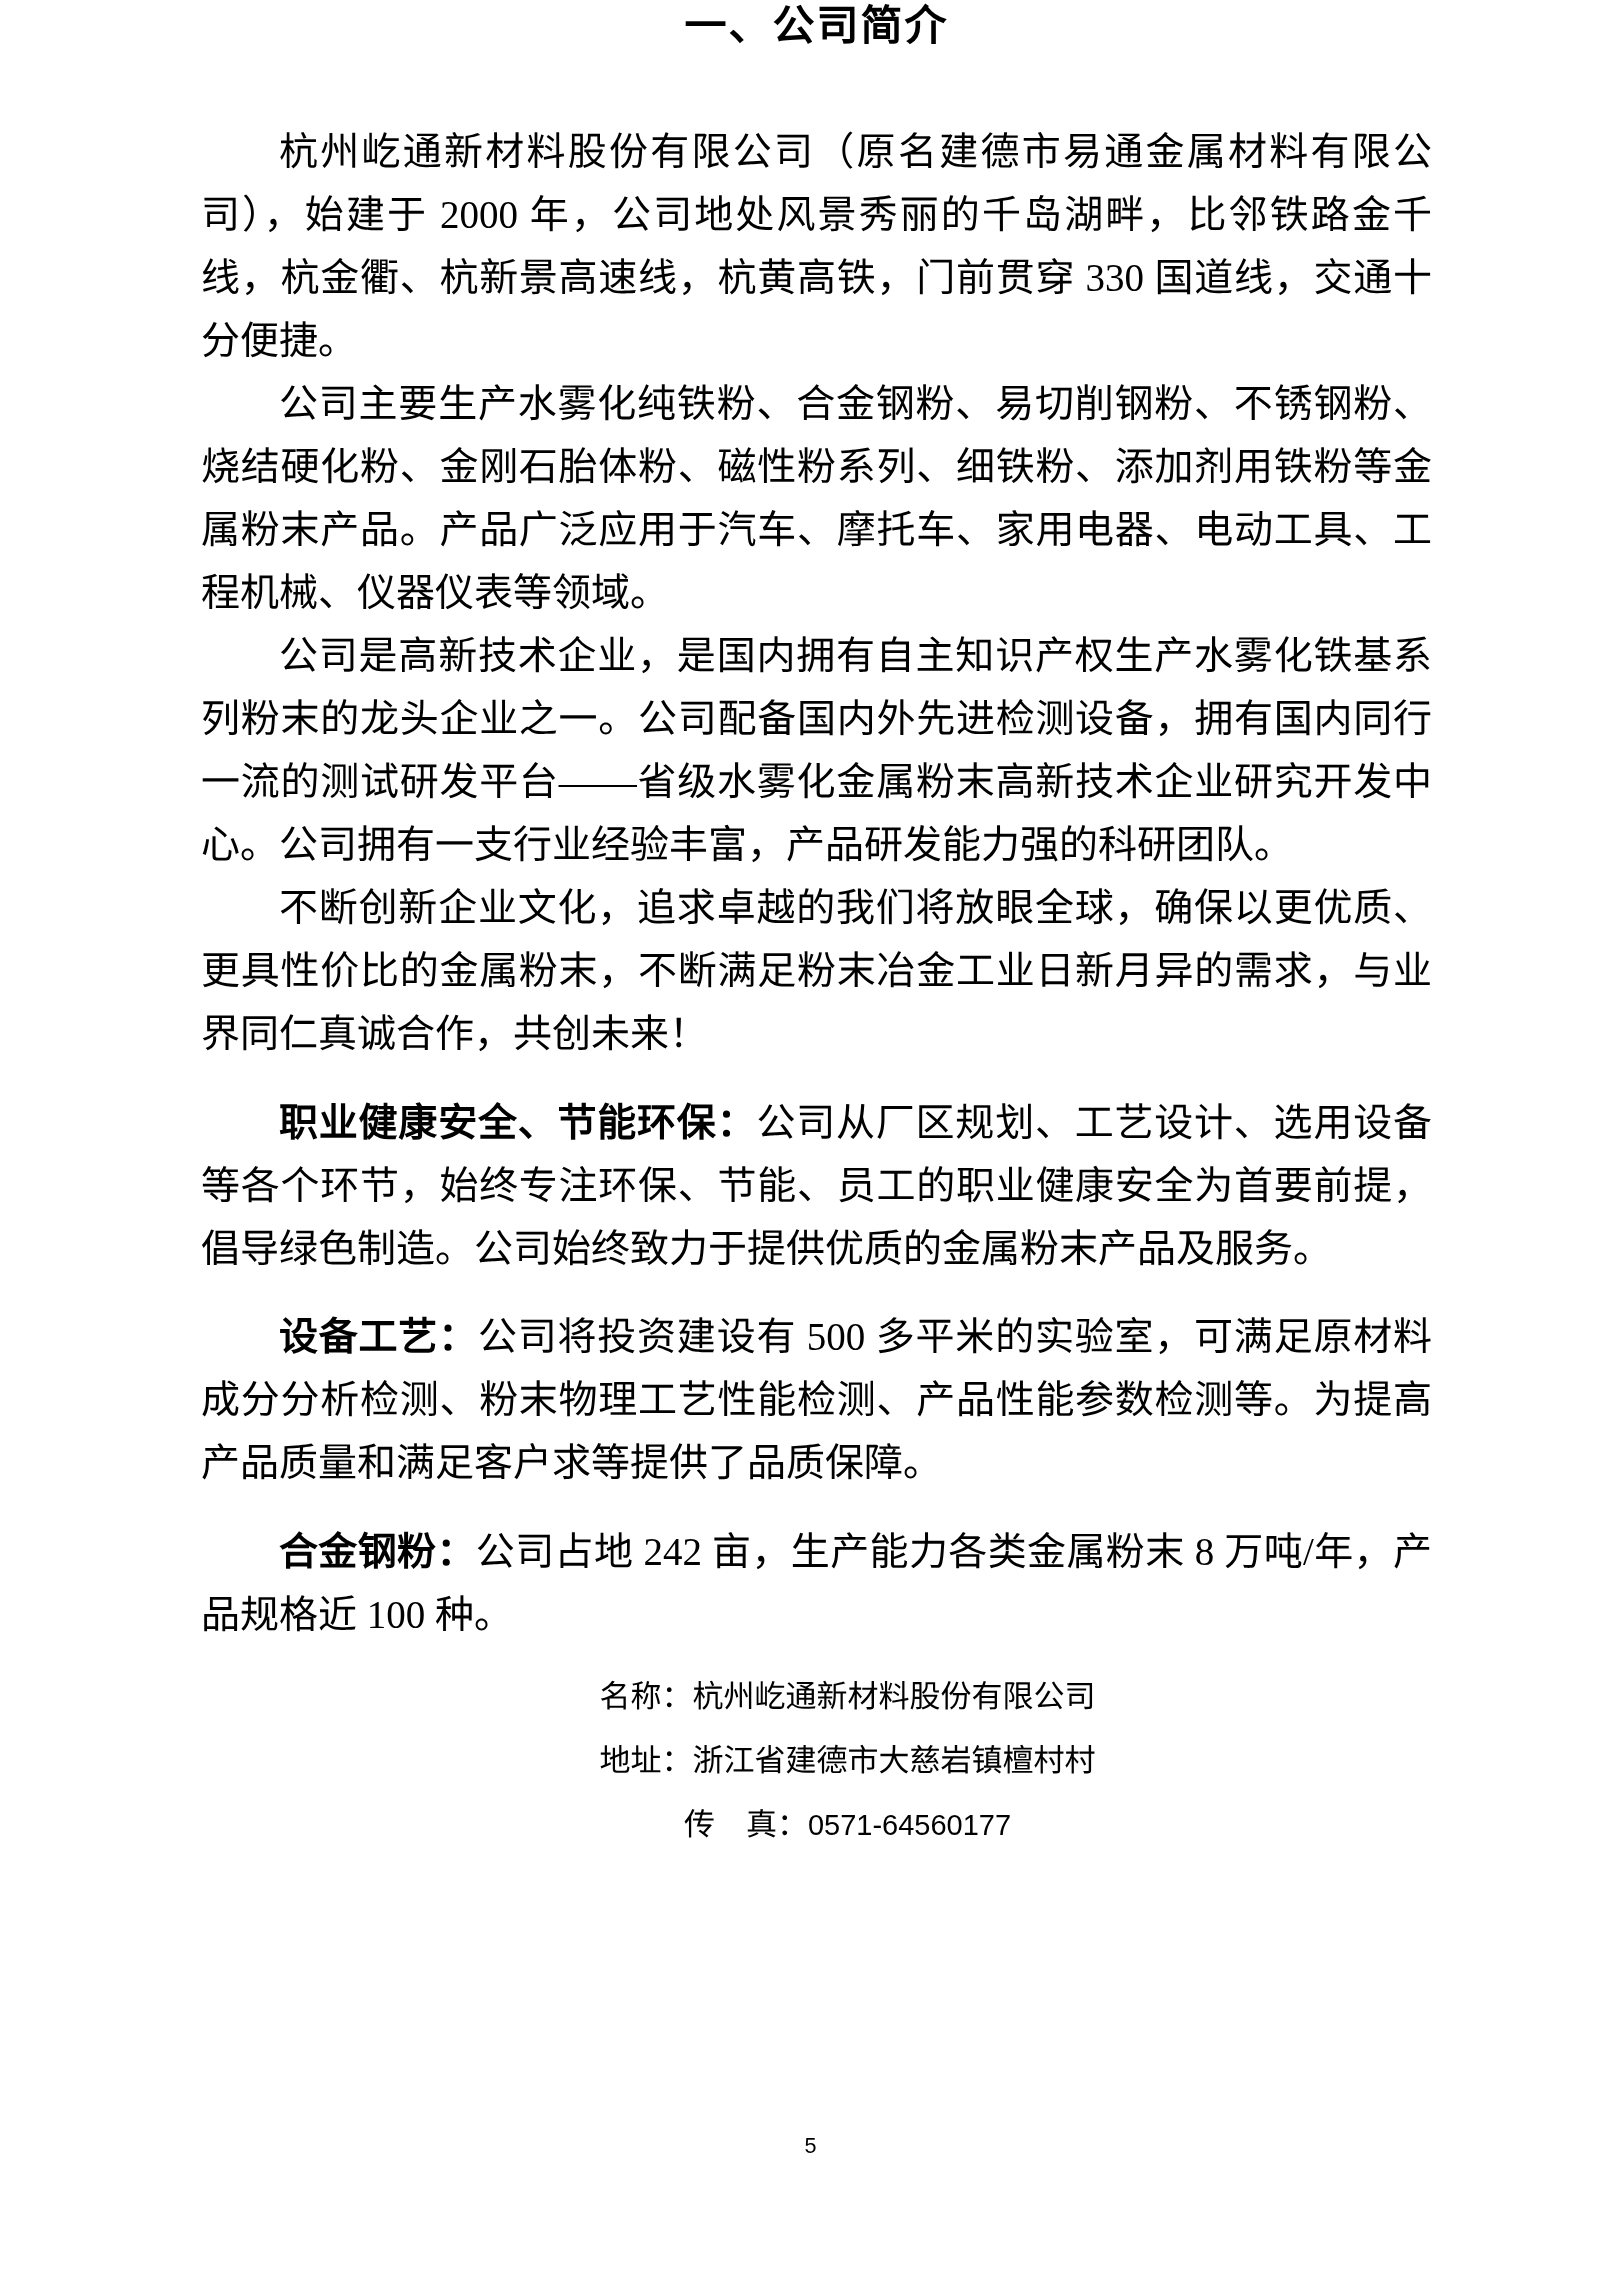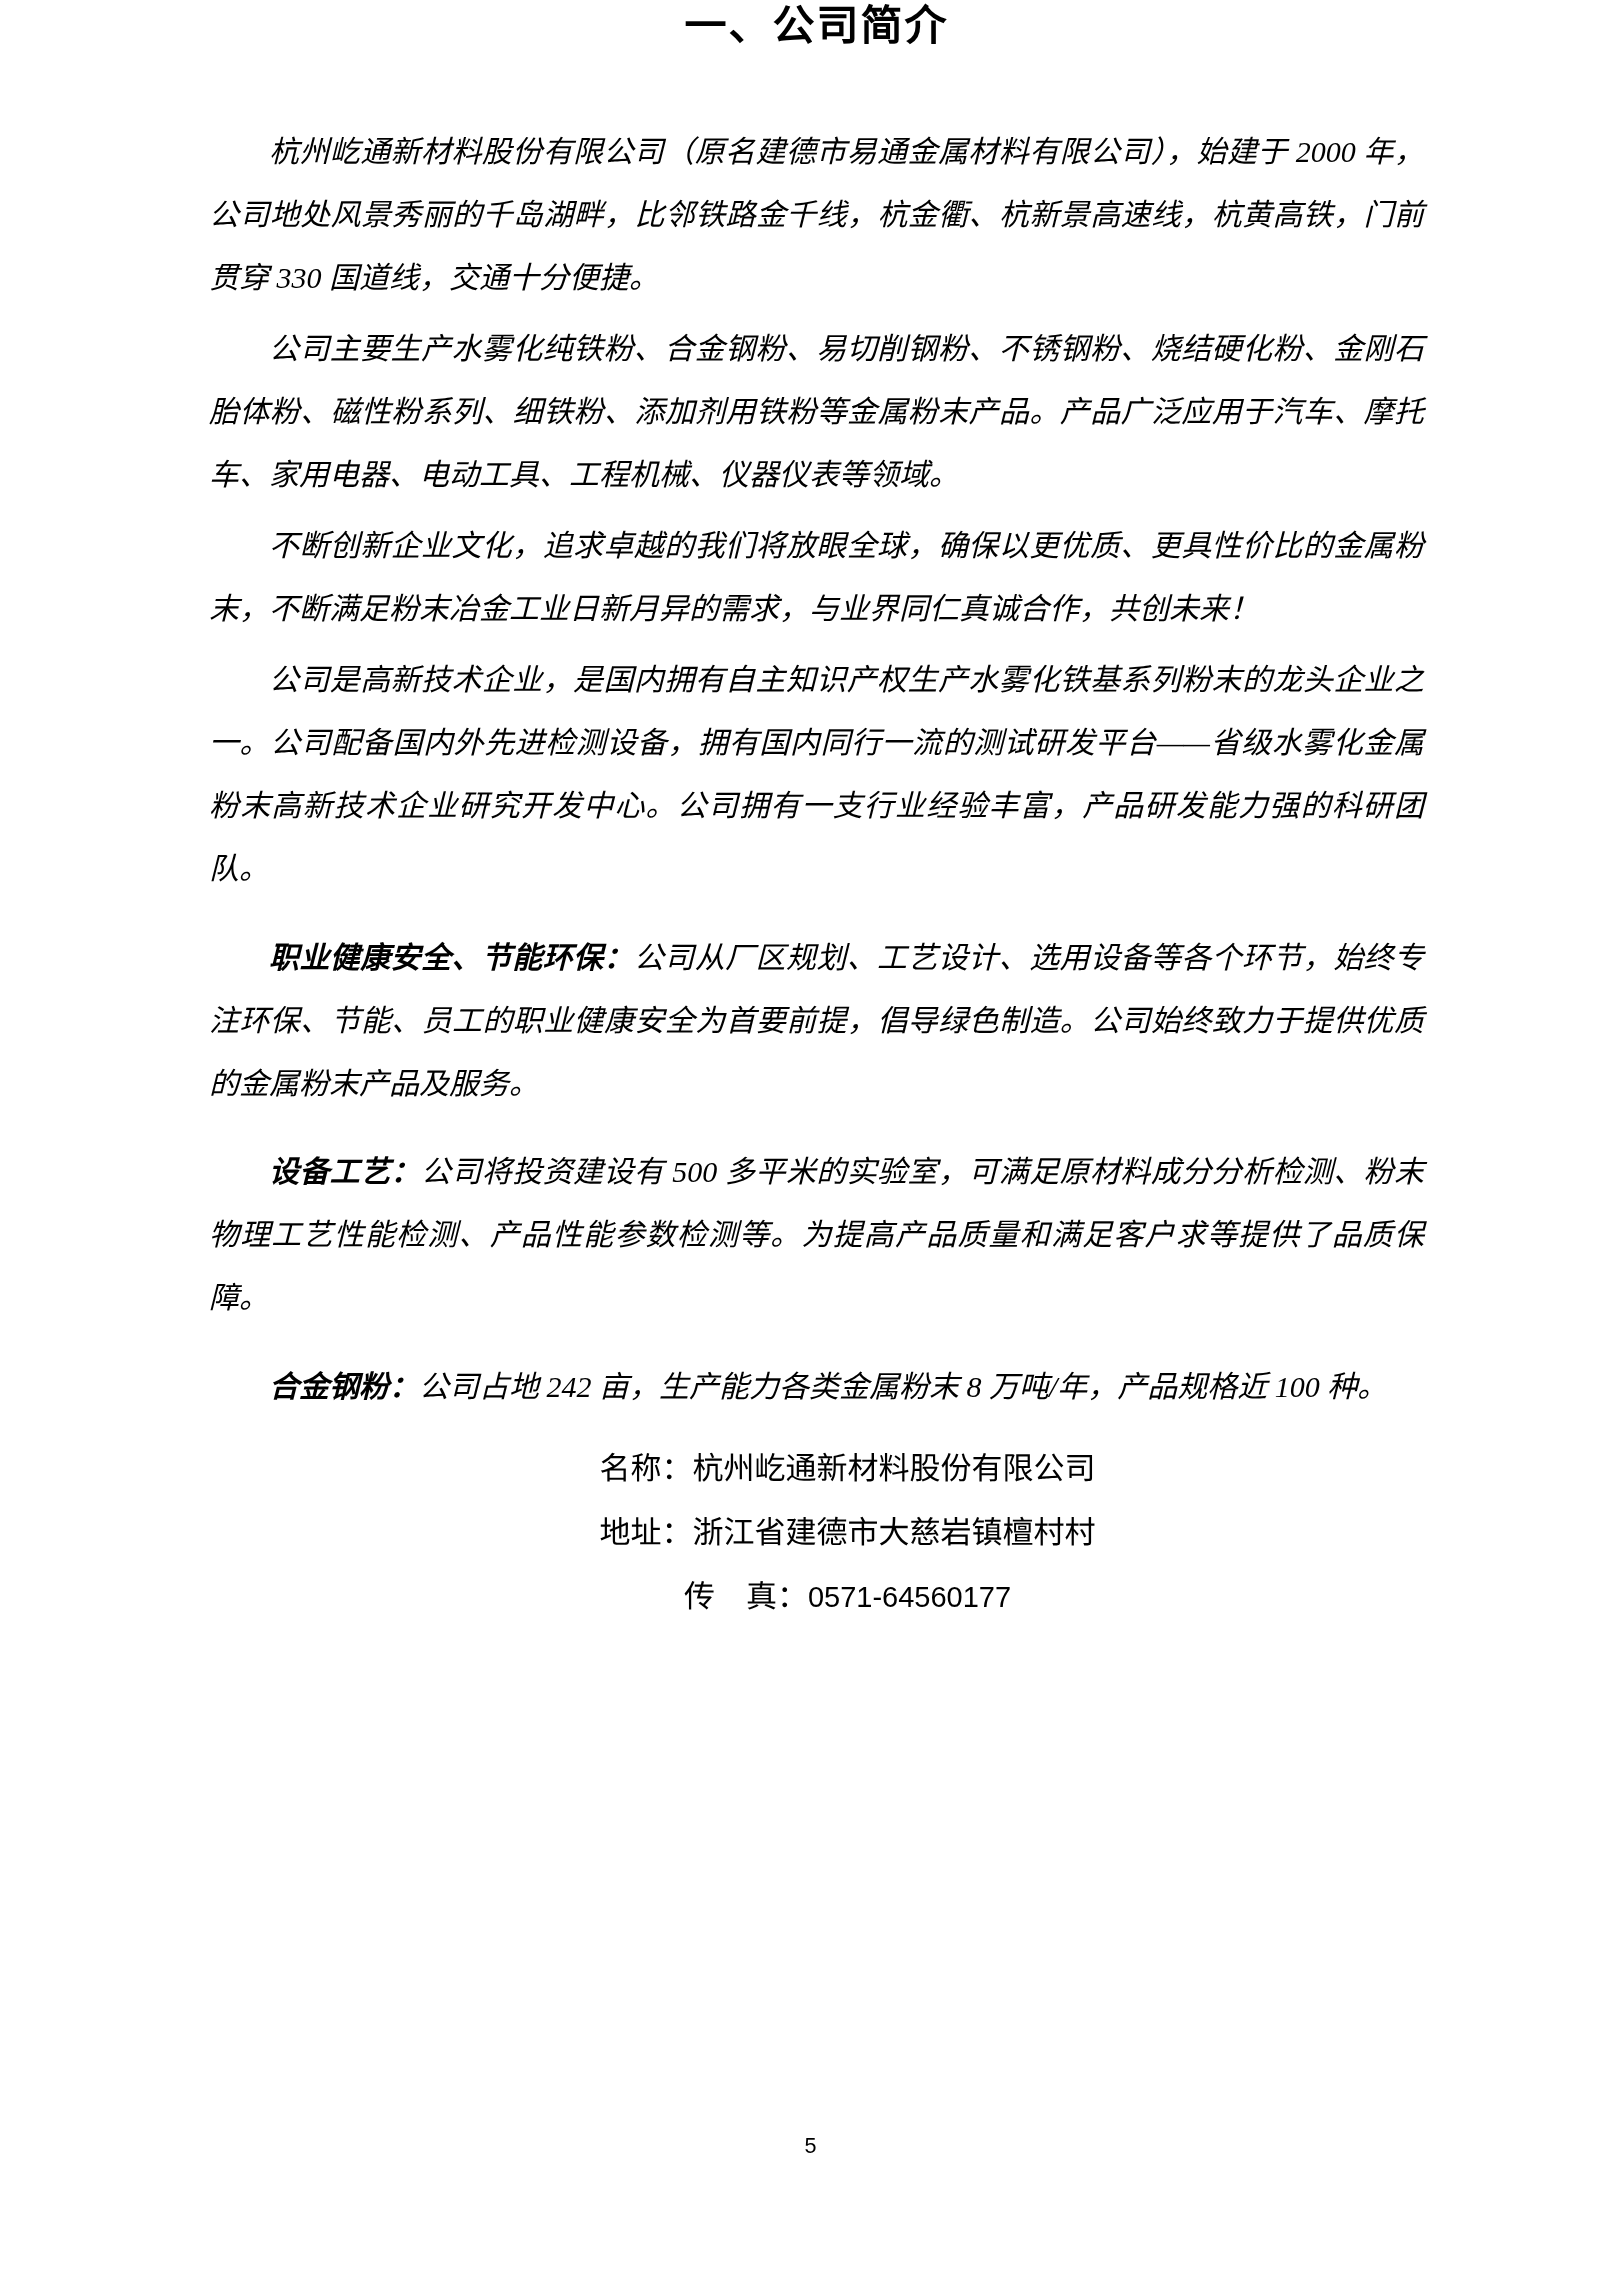--- a/index.html
+++ b/index.html
@@ -23,28 +23,27 @@
   .doc-title {
     margin: 0;
     font-family: "Liberation Sans", "DejaVu Sans", sans-serif;
     font-weight: 900;
     font-size: 42px;
     line-height: 51px;
     text-align: center;
     letter-spacing: 2px;
   }
   p.body-para {
-    margin: 8px;
-    font-size: 30px;
+    margin: 0;
+    font-size: 39px;
     line-height: 63px;
     text-align: justify;
     text-justify: inter-character;
     text-indent: 2em;
     word-break: break-all;
-    font-style: italic;
   }
   p.first-para {
     margin-top: 69px;
   }
   p.section-para {
     margin-top: 25.5px;
   }
   .section-lead {
     font-family: "Liberation Sans", "DejaVu Sans", sans-serif;
     font-weight: 700;
@@ -77,23 +76,23 @@
 <body>
 
 <div class="page">
 
   <h1 class="doc-title">一、公司简介</h1>
 
   <p class="body-para first-para">杭州屹通新材料股份有限公司（原名建德市易通金属材料有限公司），始建于 2000 年，公司地处风景秀丽的千岛湖畔，比邻铁路金千线，杭金衢、杭新景高速线，杭黄高铁，门前贯穿 330 国道线，交通十分便捷。</p>
 
   <p class="body-para">公司主要生产水雾化纯铁粉、合金钢粉、易切削钢粉、不锈钢粉、烧结硬化粉、金刚石胎体粉、磁性粉系列、细铁粉、添加剂用铁粉等金属粉末产品。产品广泛应用于汽车、摩托车、家用电器、电动工具、工程机械、仪器仪表等领域。</p>
 
+  <p class="body-para">公司是高新技术企业，是国内拥有自主知识产权生产水雾化铁基系列粉末的龙头企业之一。公司配备国内外先进检测设备，拥有国内同行一流的测试研发平台——省级水雾化金属粉末高新技术企业研究开发中心。公司拥有一支行业经验丰富，产品研发能力强的科研团队。</p>
+
   <p class="body-para">不断创新企业文化，追求卓越的我们将放眼全球，确保以更优质、更具性价比的金属粉末，不断满足粉末冶金工业日新月异的需求，与业界同仁真诚合作，共创未来！</p>
-
-  <p class="body-para">公司是高新技术企业，是国内拥有自主知识产权生产水雾化铁基系列粉末的龙头企业之一。公司配备国内外先进检测设备，拥有国内同行一流的测试研发平台——省级水雾化金属粉末高新技术企业研究开发中心。公司拥有一支行业经验丰富，产品研发能力强的科研团队。</p>
 
   <p class="body-para section-para"><span class="section-lead">职业健康安全、节能环保：</span><span>公司从厂区规划、工艺设计、选用设备等各个环节，始终专注环保、节能、员工的职业健康安全为首要前提，倡导绿色制造。公司始终致力于提供优质的金属粉末产品及服务。</span></p>
 
   <p class="body-para section-para"><span class="section-lead">设备工艺：</span><span>公司将投资建设有 500 多平米的实验室，可满足原材料成分分析检测、粉末物理工艺性能检测、产品性能参数检测等。为提高产品质量和满足客户求等提供了品质保障。</span></p>
 
   <p class="body-para section-para"><span class="section-lead">合金钢粉：</span><span>公司占地 242 亩，生产能力各类金属粉末 8 万吨/年，产品规格近 100 种。</span></p>
 
   <div class="contact-block">
 
     <div class="contact-row"><span>名称：</span><span>杭州屹通新材料股份有限公司</span></div>

